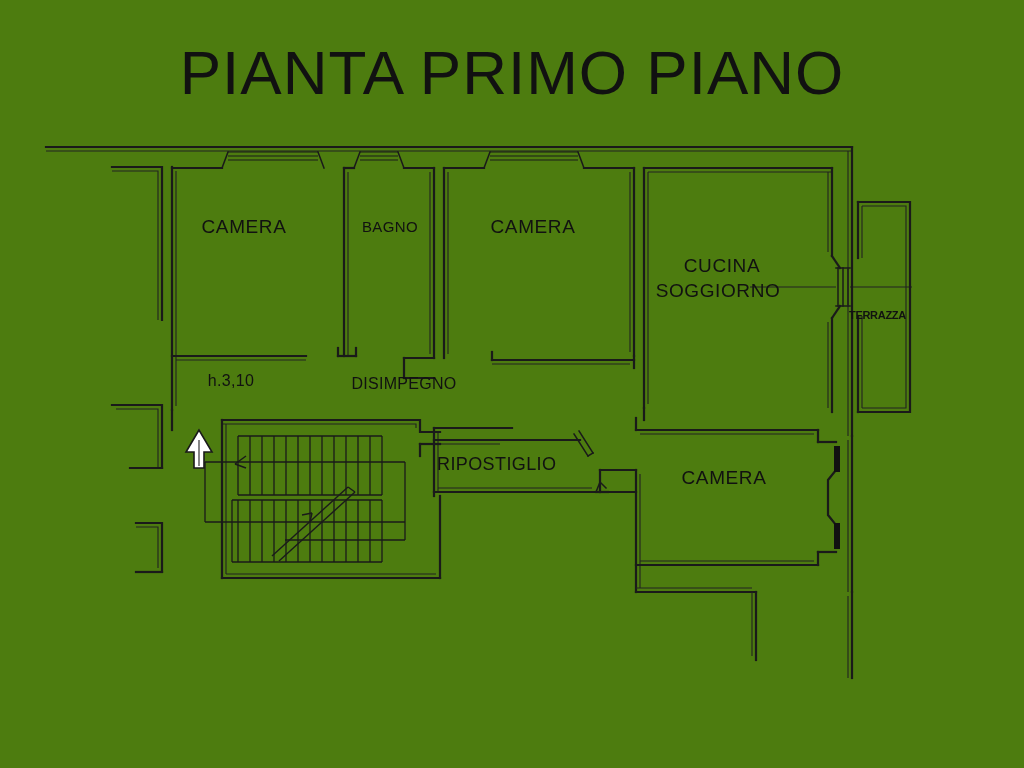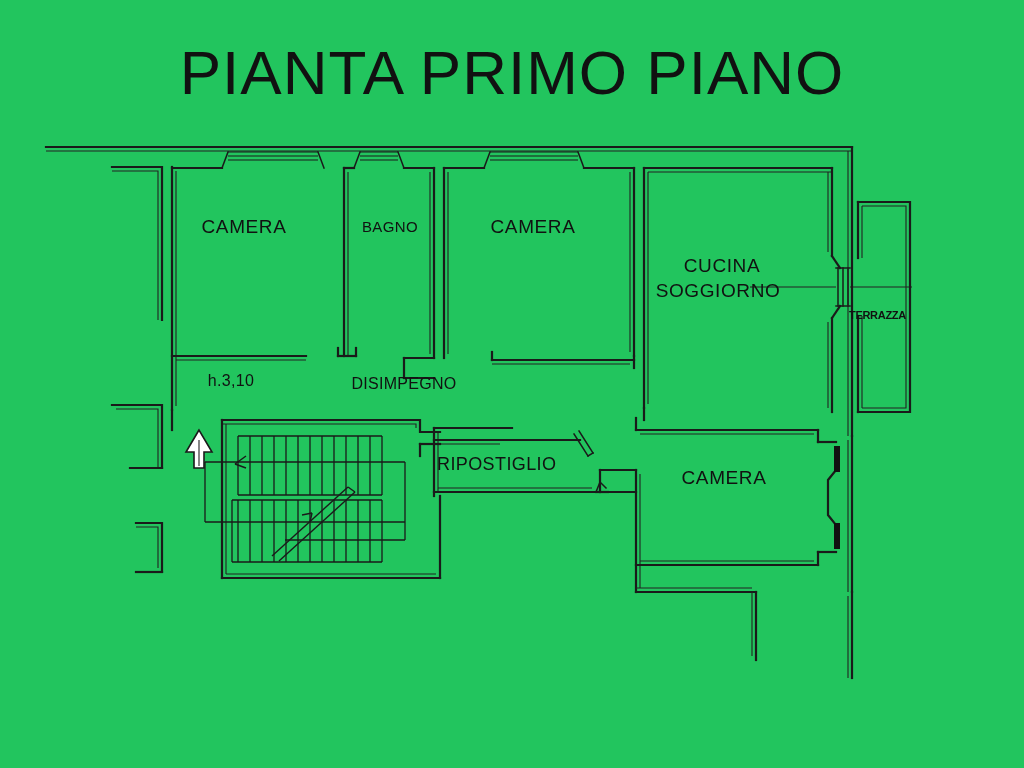--- a/index.html
+++ b/index.html
@@ -12,21 +12,21 @@
     width: 1024px;
     height: 768px;
     overflow: hidden;
     font-family: "Liberation Sans", sans-serif;
     color: #000000;
   }
   #plan-page {
     position: relative;
     width: 1024px;
     height: 768px;
-    background: #22c55e;
+    background: #4d7c0f;
   }
   #plan-title {
     position: absolute;
     left: 0;
     top: 42px;
     width: 1024px;
     text-align: center;
     font-family: "Liberation Sans", sans-serif;
     font-size: 62px;
     font-weight: 400;

